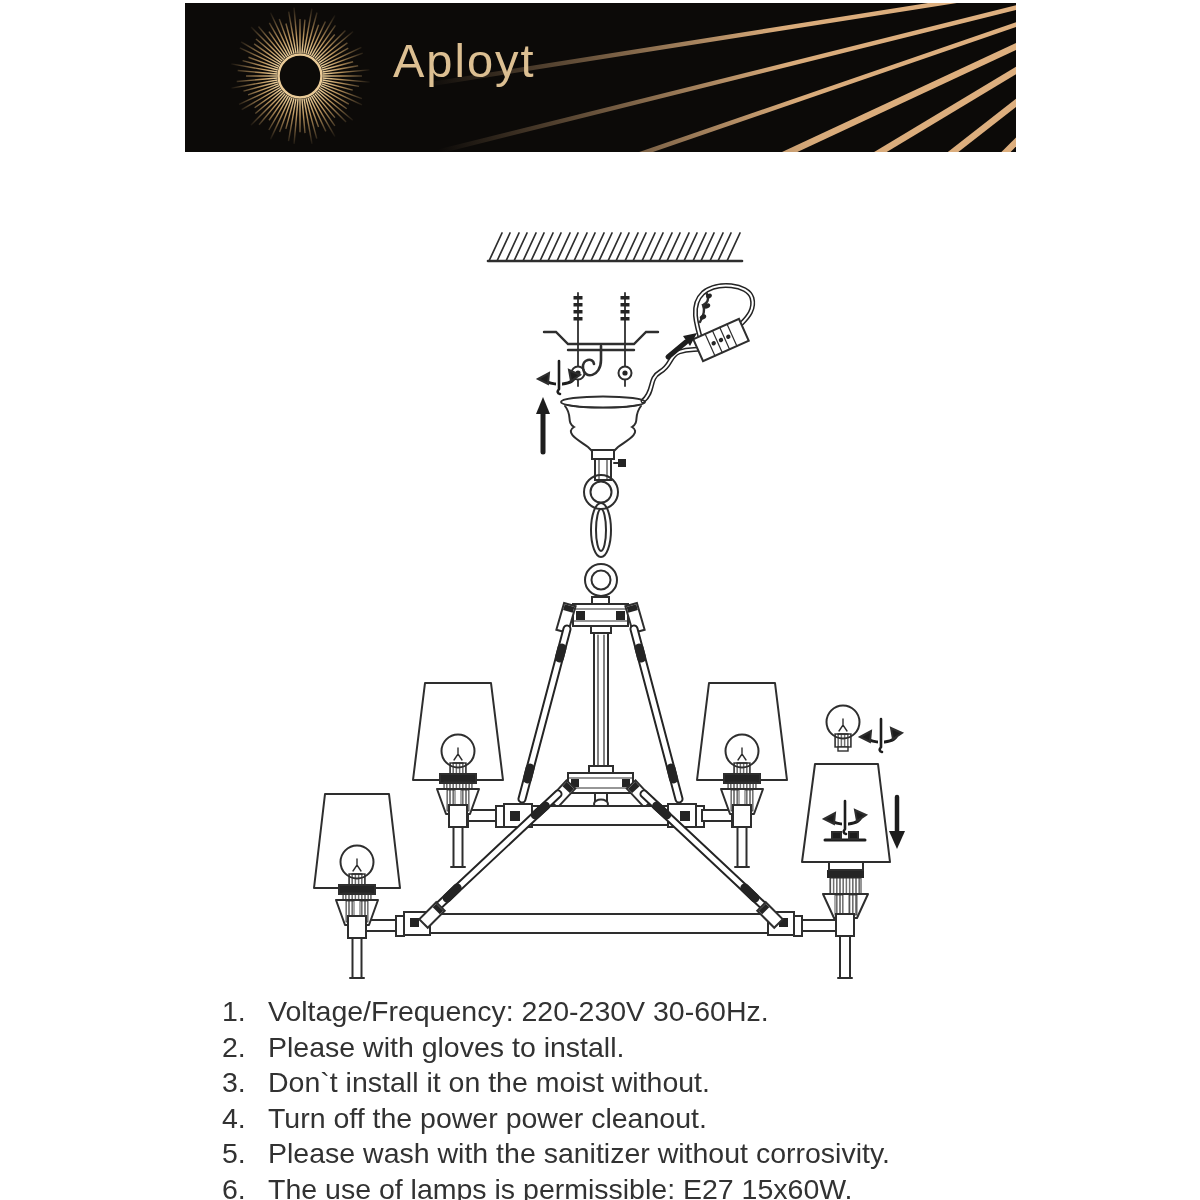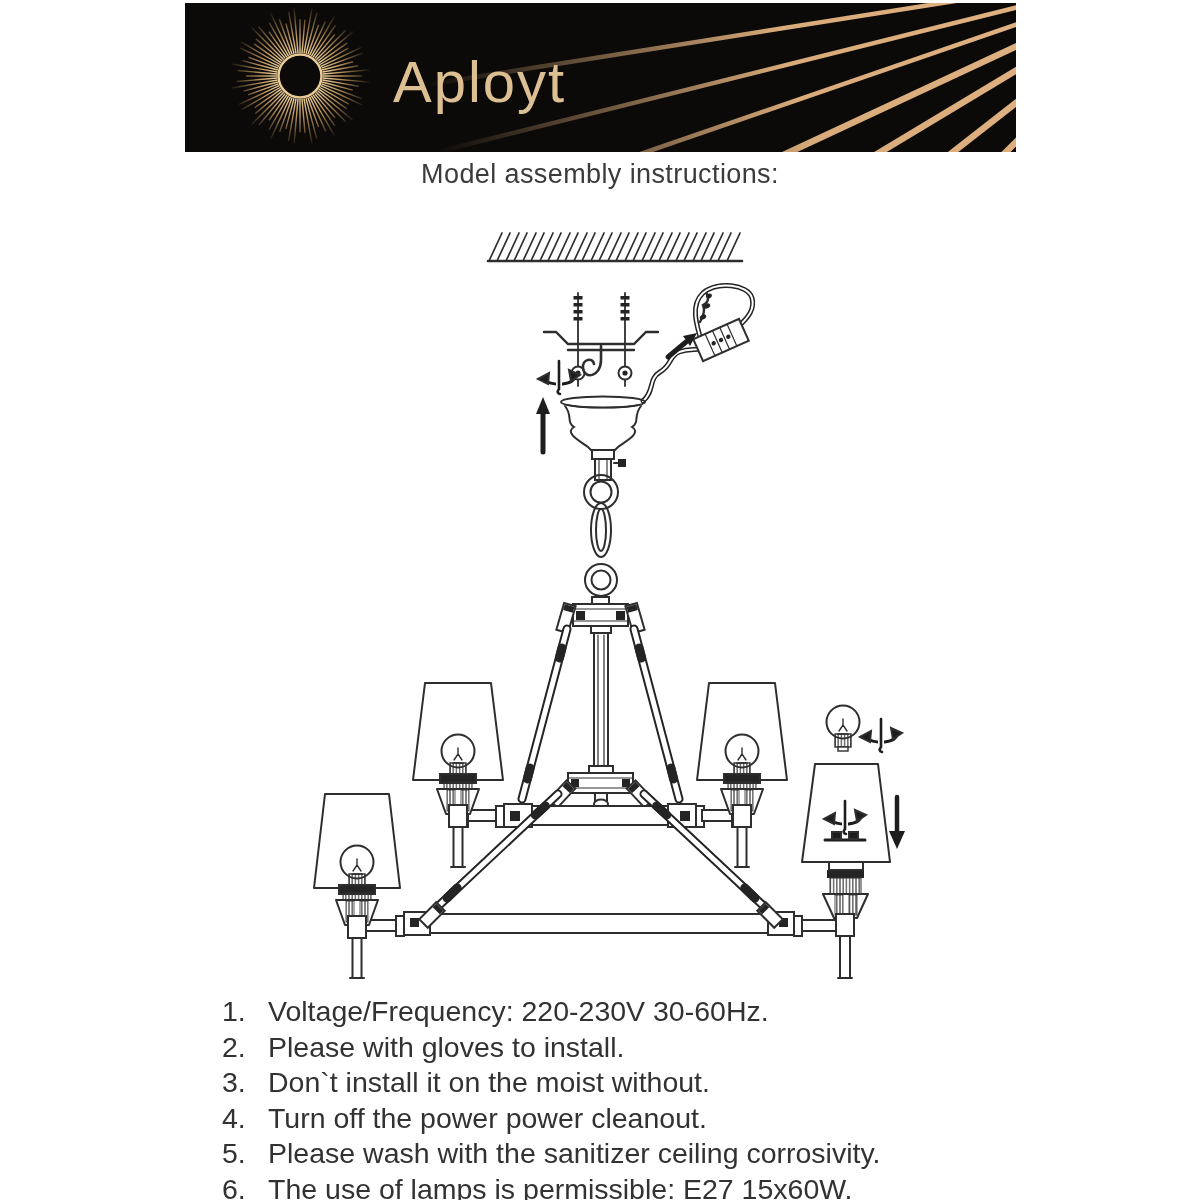--- a/index.html
+++ b/index.html
@@ -1,21 +1,21 @@
 <!DOCTYPE html>
 <html><head>
 <meta charset="utf-8">
 <style>
   html,body{margin:0;padding:0;background:#ffffff;}
   .page{position:relative;width:1200px;height:1200px;background:#ffffff;overflow:hidden;
         font-family:"Liberation Sans", sans-serif;}
   
   .band{position:absolute;left:185px;top:3px;width:831px;height:149px;background:#0c0a08;overflow:hidden;}
   .band svg{position:absolute;left:0;top:0;}
-  .wordmark{position:absolute;left:208px;top:50px;font-size:58px;font-weight:300;
+  .wordmark{position:absolute;left:208px;top:34px;font-size:47px;font-weight:300;
             color:#dcbf92;letter-spacing:2px;line-height:1;}
   
   .title-block{position:absolute;left:0;top:158px;width:1200px;text-align:center;color:#3b3b3b;}
   .title-line{font-size:27px;line-height:32px;letter-spacing:0.4px;}
   
   .instructions{position:absolute;left:222px;top:994px;width:830px;color:#323232;}
   .inst-row{display:flex;font-size:28.5px;line-height:35.6px;}
   .inst-num{width:46px;flex:0 0 46px;}
   .inst-text{flex:1;}
   
@@ -126,21 +126,20 @@
           <line x1="1010" y1="-40" x2="227.64046990233714" y2="998.2261630614807" stroke-width="6.5"></line>
           <line x1="1010" y1="-40" x2="379.74749367976176" y2="1097.0056192812144" stroke-width="6.5"></line>
           <line x1="1010" y1="-40" x2="565.3738136766306" y2="1181.600407021681" stroke-width="6.5"></line>
           <line x1="1010" y1="-40" x2="739.7148019369126" y2="1231.5918809539473" stroke-width="6.5"></line>
         </g>
     </svg>
     <div class="wordmark">Aployt</div>
   </div>
 
   <div class="title-block">
-    <div class="title-line">Model assembly instructions:</div>
   </div>
 
   <svg class="drawing" viewBox="0 0 1200 1200">
     <defs>
       <pattern id="vh" width="3.2" height="4" patternUnits="userSpaceOnUse">
         <path d="M1.6,0 V4" stroke="#2e2e2e" stroke-width="1.1"></path>
       </pattern>
 
       <g id="bulb-glass">
         <circle r="16.5" fill="#fff" stroke="#2e2e2e" stroke-width="2"></circle>
@@ -450,21 +449,21 @@
     <div class="inst-row">
       <span class="inst-num">3.</span>
       <span class="inst-text">Don`t install it on the moist without.</span>
     </div>
     <div class="inst-row">
       <span class="inst-num">4.</span>
       <span class="inst-text">Turn off the power power cleanout.</span>
     </div>
     <div class="inst-row">
       <span class="inst-num">5.</span>
-      <span class="inst-text">Please wash with the sanitizer ceiling corrosivity.</span>
+      <span class="inst-text">Please wash with the sanitizer without corrosivity.</span>
     </div>
     <div class="inst-row">
       <span class="inst-num">6.</span>
       <span class="inst-text">The use of lamps is permissible: E27 15x60W.</span>
     </div>
   </div>
 
 </div>
 
 </body></html>

